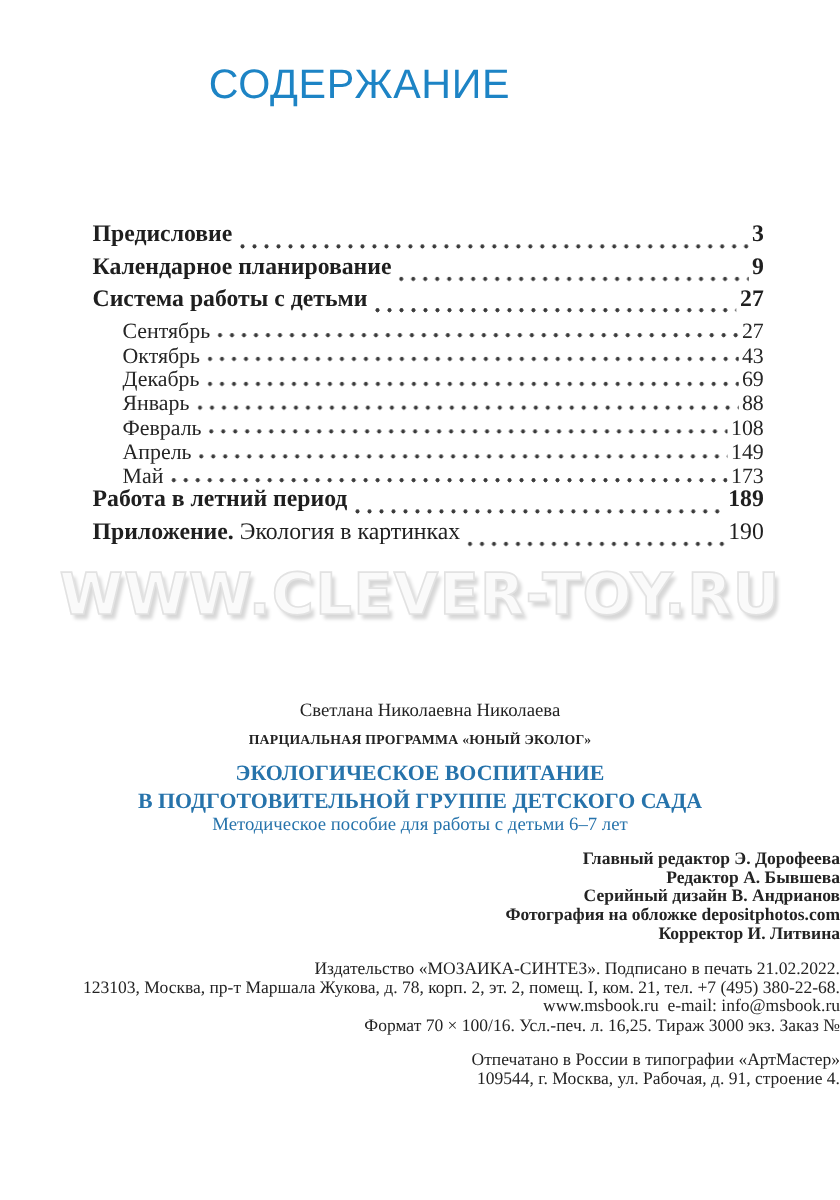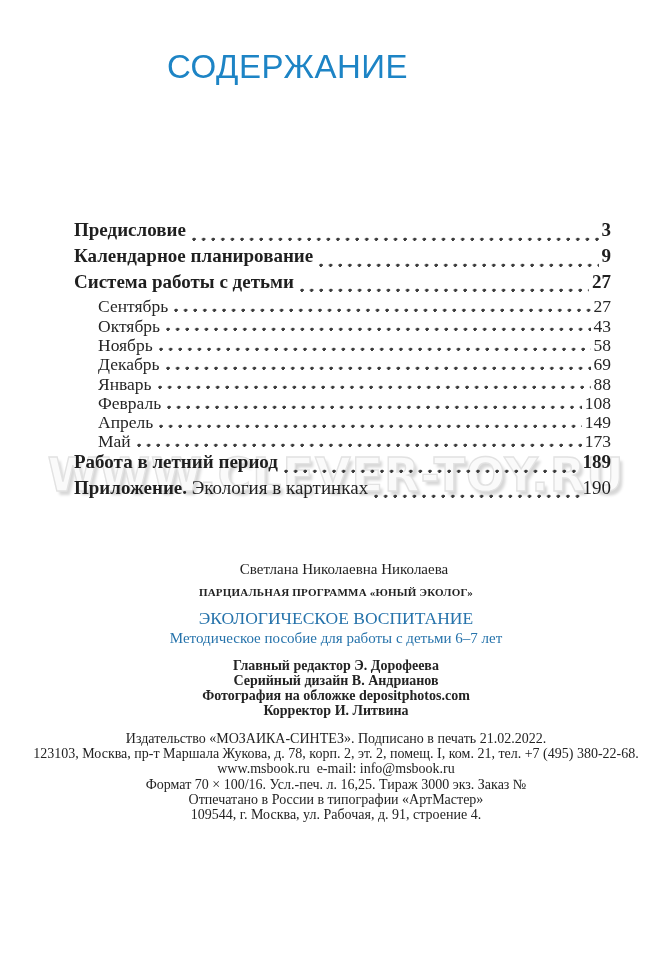--- a/index.html
+++ b/index.html
@@ -6,21 +6,21 @@
   .page{
     position:relative;width:672px;height:872px;background:#ffffff;overflow:hidden;
     font-family:"Liberation Serif","DejaVu Serif",serif;color:#232323;
   }
   .title{
     position:absolute;left:167px;top:48px;margin:0;
     font-family:"Liberation Sans","DejaVu Sans",sans-serif;
     font-weight:400;font-size:33px;letter-spacing:0.5px;color:#1d84c5;
   }
   
-  .toc{position:absolute;left:74px;right:61px;top:177px;z-index:2;margin-top:42px;}
+  .toc{position:absolute;left:74px;right:61px;top:177px;z-index:2;}
   .toc-row{
     display:flex;align-items:baseline;
     font-weight:700;font-size:19px;height:25.8px;color:#1f1f1f;
   }
   .toc-row.indent{
     font-weight:400;font-size:17.5px;height:19.3px;padding-left:24px;color:#262626;text-align:center;
   }
   .toc-row.mixed{font-weight:400;}
   .toc-row .prefix{font-weight:700;}
   .dots{
@@ -36,27 +36,27 @@
     font-family:"DejaVu Sans","Liberation Sans",sans-serif;font-weight:700;
     font-size:46px;letter-spacing:1px;color:#fafafa;
     -webkit-text-stroke:1.3px #e2e2e2;
     text-shadow:3px 4px 3px rgba(0,0,0,0.16);
     user-select:none;
   }
   
   .colophon{position:absolute;left:0;right:0;top:561px;text-align:center;z-index:2;}
   .author{font-size:15px;margin-left:16px;}
   .program{font-weight:700;font-size:11px;margin-top:8px;letter-spacing:0.2px;}
-  .booktitle{font-weight:400;font-size:17.5px;line-height:22px;color:#2673ab;}
+  .booktitle{font-weight:700;font-size:17.5px;line-height:22px;color:#2673ab;}
   .booktitle.first{margin-top:9px;}
   .subtitle{font-size:15px;color:#2673ab;margin-top:1px;}
   .credits{margin-top:11px;font-weight:700;font-size:14px;line-height:15px;}
   .publisher{margin-top:13px;font-size:14px;line-height:15.2px;}
-  .printinfo{font-size:14px;line-height:15.5px;}
-  .line{white-space:pre;}
+  .printinfo{margin-top:12px;font-size:14px;line-height:15.5px;}
+  .line{white-space:pre;text-align:right;}
 </style>
 </head>
 <body>
 
 <div class="page">
   <h1 class="title">СОДЕРЖАНИЕ</h1>
 
   <div class="toc" id="toc">
       <div class="toc-row">
         <span class="toc-label">Предисловие</span>
@@ -75,25 +75,20 @@
       </div>
       <div class="toc-row indent">
         <span class="toc-label">Сентябрь</span>
         <span class="dots"></span>
         <span class="pg">27</span>
       </div>
       <div class="toc-row indent">
         <span class="toc-label">Октябрь</span>
         <span class="dots"></span>
         <span class="pg">43</span>
-      </div>
-      <div class="toc-row indent">
-        <span class="toc-label">Ноябрь</span>
-        <span class="dots"></span>
-        <span class="pg">58</span>
       </div>
       <div class="toc-row indent">
         <span class="toc-label">Декабрь</span>
         <span class="dots"></span>
         <span class="pg">69</span>
       </div>
       <div class="toc-row indent">
         <span class="toc-label">Январь</span>
         <span class="dots"></span>
         <span class="pg">88</span>
@@ -124,23 +119,25 @@
         <span class="pg">190</span>
       </div>
     </div>
 
   <div class="watermark">WWW.CLEVER-TOY.RU</div>
 
   <div class="colophon">
     <div class="author">Светлана Николаевна Николаева</div>
     <div class="program">ПАРЦИАЛЬНАЯ ПРОГРАММА «ЮНЫЙ ЭКОЛОГ»</div>
     <div class="booktitle first">ЭКОЛОГИЧЕСКОЕ ВОСПИТАНИЕ</div>
+    <div class="booktitle">В ПОДГОТОВИТЕЛЬНОЙ ГРУППЕ ДЕТСКОГО САДА</div>
     <div class="subtitle">Методическое пособие для работы с детьми 6–7 лет</div>
     <div class="credits" id="credits">
         <div class="line">Главный редактор Э. Дорофеева</div>
+        <div class="line">Редактор А. Бывшева</div>
         <div class="line">Серийный дизайн В. Андрианов</div>
         <div class="line">Фотография на обложке depositphotos.com</div>
         <div class="line">Корректор И. Литвина</div>
       </div>
     <div class="publisher" id="publisher">
         <div class="line">Издательство «МОЗАИКА-СИНТЕЗ». Подписано в печать 21.02.2022.</div>
         <div class="line">123103, Москва, пр-т Маршала Жукова, д. 78, корп. 2, эт. 2, помещ. I, ком. 21, тел. +7 (495) 380-22-68.</div>
         <div class="line">www.msbook.ru  e-mail: info@msbook.ru</div>
         <div class="line">Формат 70 × 100/16. Усл.-печ. л. 16,25. Тираж 3000 экз. Заказ №</div>
       </div>

